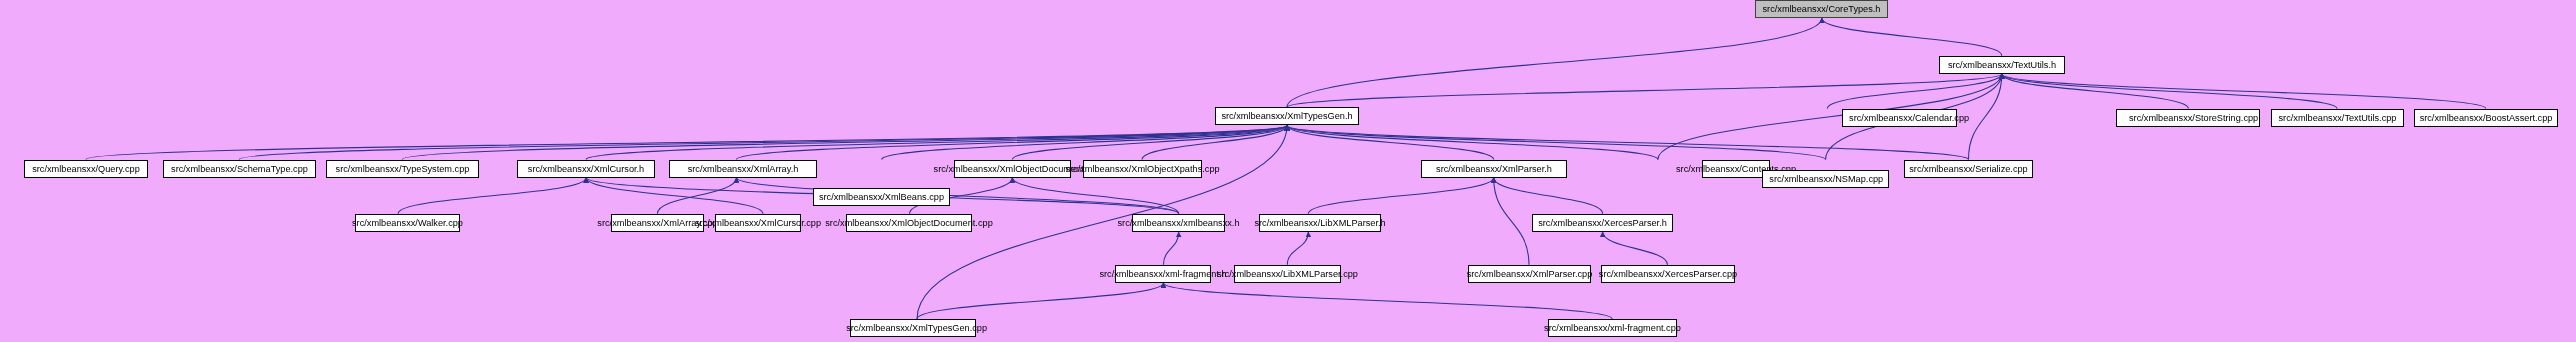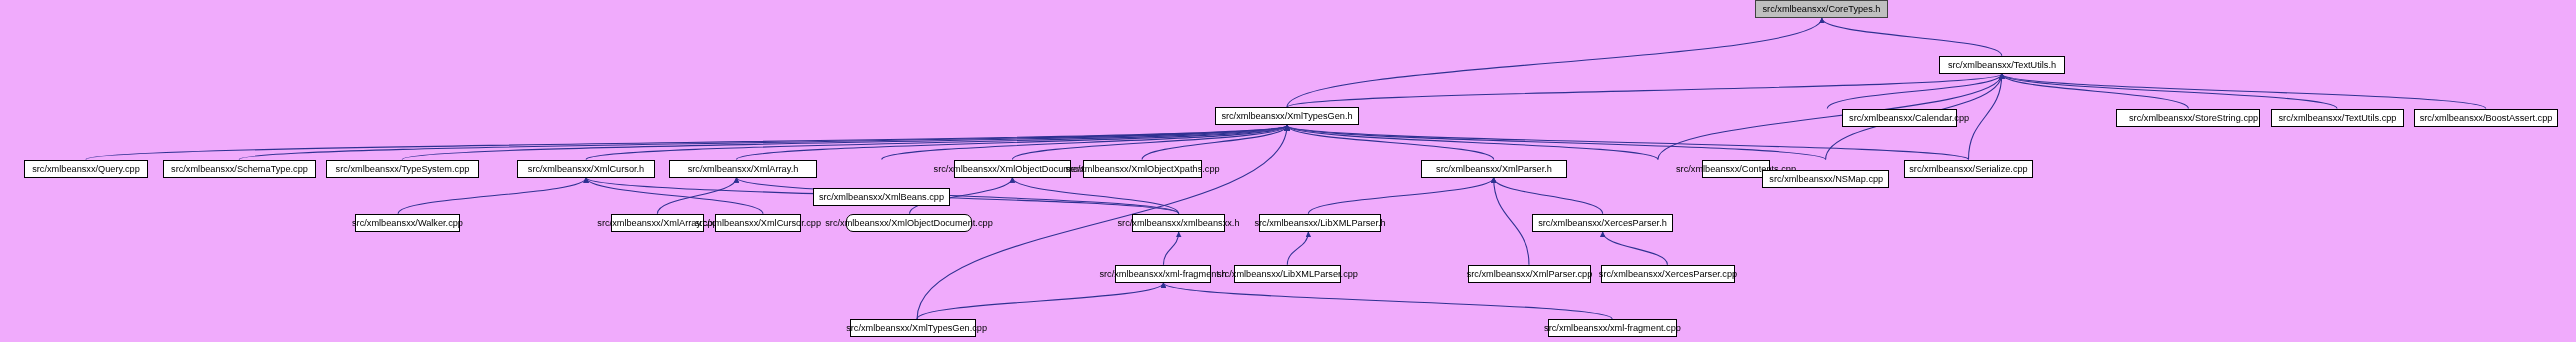--- a/index.html
+++ b/index.html
@@ -153,21 +153,21 @@
     </div>
     <div class="node" style="left: 355px; top: 214px; width: 105px;">
       <span>src/xmlbeansxx/Walker.cpp</span>
     </div>
     <div class="node" style="left: 611px; top: 214px; width: 93px;">
       <span>src/xmlbeansxx/XmlArray.cpp</span>
     </div>
     <div class="node" style="left: 715px; top: 214px; width: 86px;">
       <span>src/xmlbeansxx/XmlCursor.cpp</span>
     </div>
-    <div class="node" style="left: 846px; top: 214px; width: 126px; border-radius: 7px;">
+    <div class="node" style="left: 846px; top: 214px; width: 126px;">
       <span>src/xmlbeansxx/XmlObjectDocument.cpp</span>
     </div>
     <div class="node" style="left: 1132px; top: 214px; width: 93px;">
       <span>src/xmlbeansxx/xmlbeansxx.h</span>
     </div>
     <div class="node" style="left: 1259px; top: 214px; width: 122px;">
       <span>src/xmlbeansxx/LibXMLParser.h</span>
     </div>
     <div class="node" style="left: 1532px; top: 214px; width: 141px;">
       <span>src/xmlbeansxx/XercesParser.h</span>

